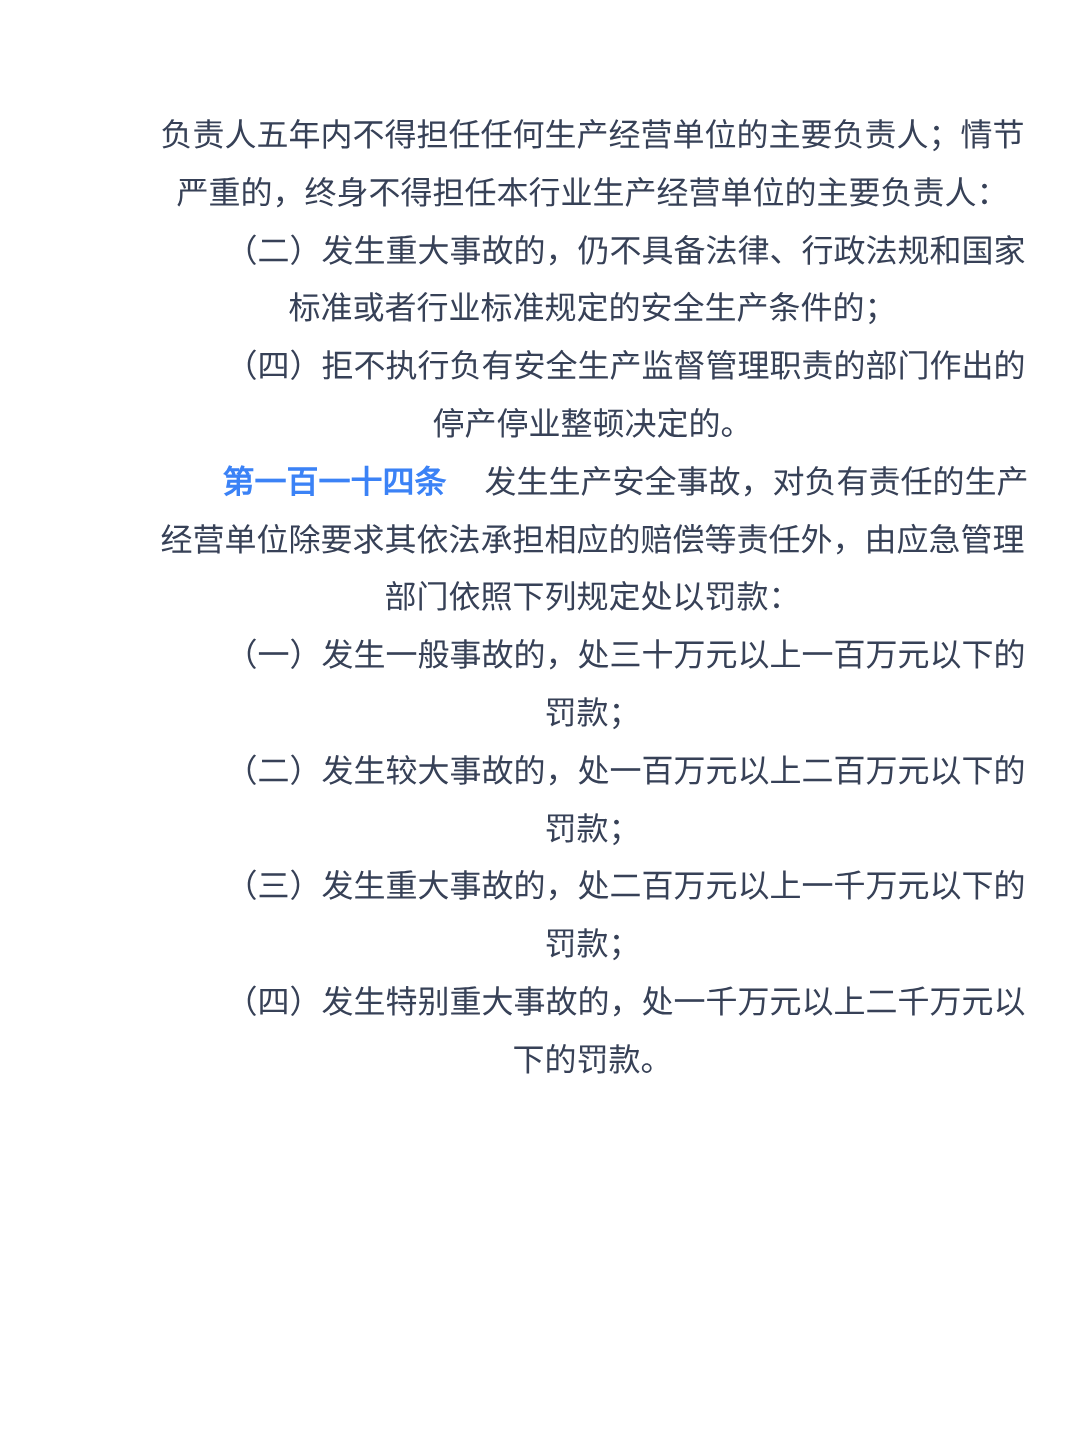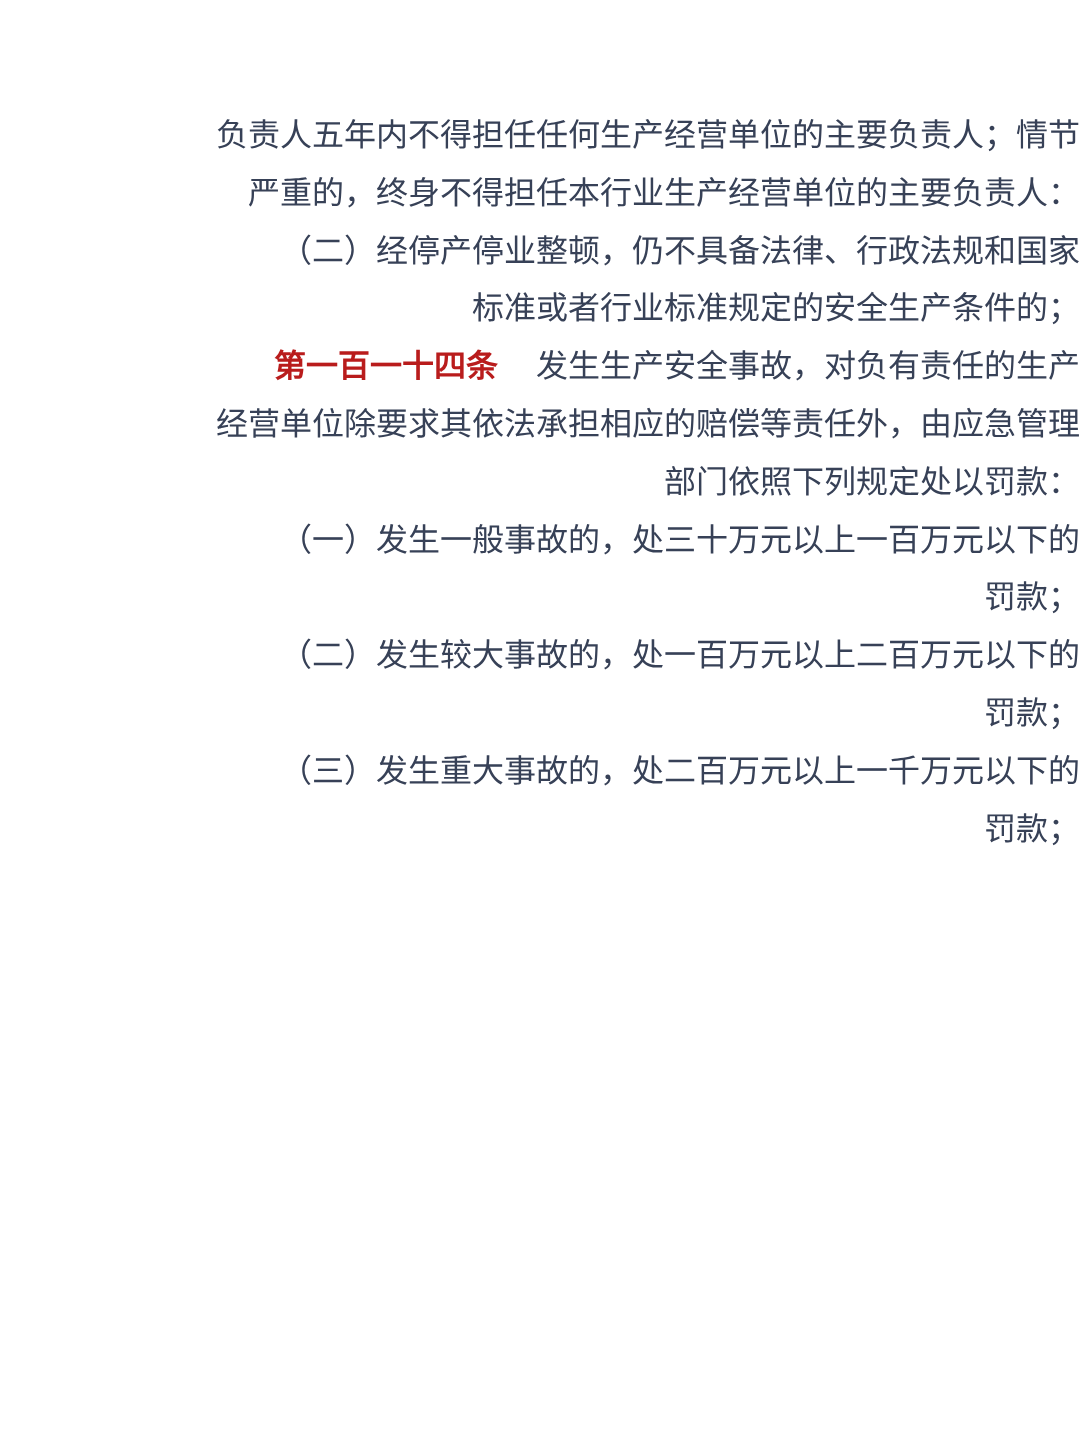--- a/index.html
+++ b/index.html
@@ -22,58 +22,62 @@
   }
   .para {
     margin: 0;
     padding: 0;
     font-family: "Liberation Serif", "DejaVu Serif", serif;
     font-size: 32px;
     line-height: 57.8px;
     color: #374157;
     white-space: pre-line;      
     text-indent: 66px;          
-    text-align: right;
+    text-align: center;
   }
   .para.no-indent {
     text-indent: 0;
   }
   .article-no {
     font-family: "Liberation Sans", "DejaVu Sans", sans-serif;
     font-weight: 700;
-    color: #b91c1c;
+    color: #3b82f6;
   }
   .lead-gap {
     display: inline-block;
     width: 38px;
   }
 </style>
 </head>
 <body>
 
 <div class="page">
   <div class="content">
 
     <p class="para no-indent"><span>负责人五年内不得担任任何生产经营单位的主要负责人；情节
 严重的，终身不得担任本行业生产经营单位的主要负责人：</span></p>
 
 
-    <p class="para"><span>（二）经停产停业整顿，仍不具备法律、行政法规和国家
+    <p class="para"><span>（二）发生重大事故的，仍不具备法律、行政法规和国家
 标准或者行业标准规定的安全生产条件的；</span></p>
 
 
+    <p class="para"><span>（四）拒不执行负有安全生产监督管理职责的部门作出的
+停产停业整顿决定的。</span></p>
 
     <p class="para"><span class="article-no">第一百一十四条</span><span class="lead-gap"></span><span>发生生产安全事故，对负有责任的生产
 经营单位除要求其依法承担相应的赔偿等责任外，由应急管理
 部门依照下列规定处以罚款：</span></p>
 
     <p class="para"><span>（一）发生一般事故的，处三十万元以上一百万元以下的
 罚款；</span></p>
 
     <p class="para"><span>（二）发生较大事故的，处一百万元以上二百万元以下的
 罚款；</span></p>
 
     <p class="para"><span>（三）发生重大事故的，处二百万元以上一千万元以下的
 罚款；</span></p>
 
+    <p class="para"><span>（四）发生特别重大事故的，处一千万元以上二千万元以
+下的罚款。</span></p>
 
   </div>
 </div>
 
 </body></html>

